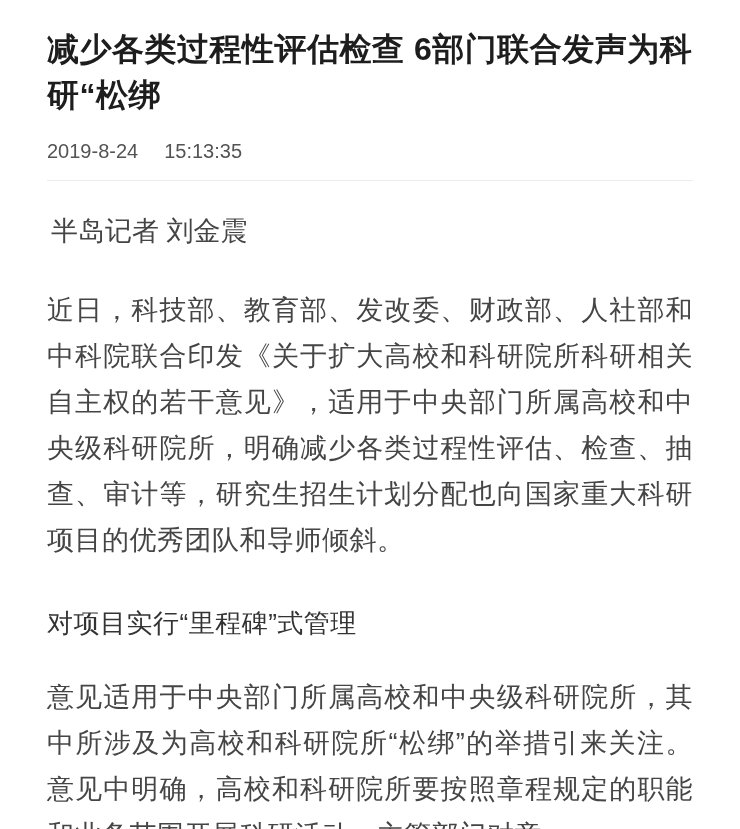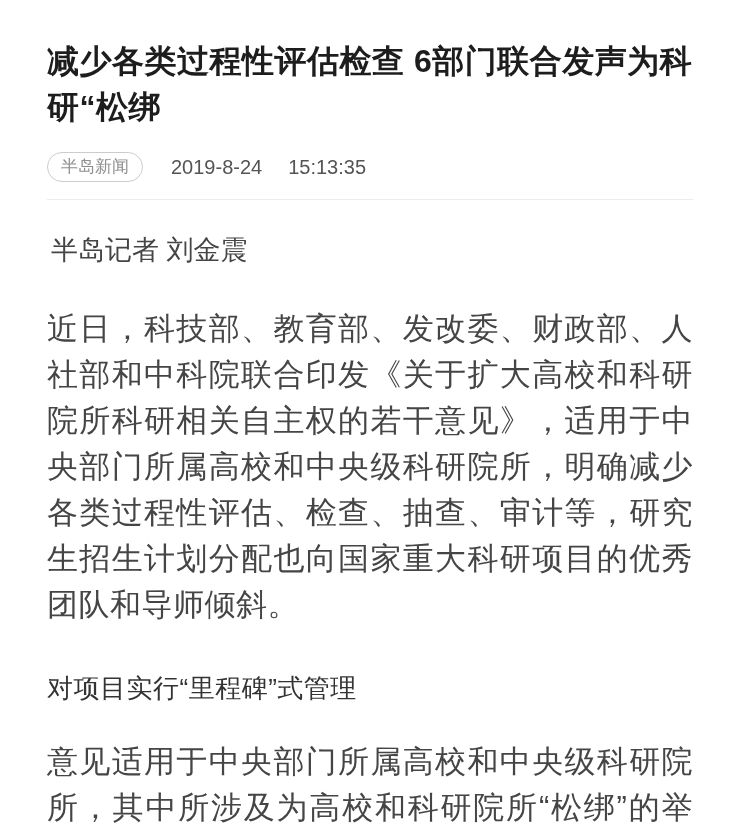--- a/index.html
+++ b/index.html
@@ -12,21 +12,21 @@
     width: 740px;
     height: 829px;
     overflow: hidden;
   }
   .page {
     box-sizing: border-box;
     width: 740px;
     padding: 0 47px;
   }
   .article-title {
-    margin: 38px 0 0 0;
+    margin: 26px 0 0 0;
     font-size: 32px;
     line-height: 46px;
     font-weight: bold;
     color: #1d1d1d;
     letter-spacing: 0.5px;
   }
   .meta-row {
     display: flex;
     align-items: center;
     margin-top: 22px;
@@ -56,21 +56,21 @@
     margin: 17px 0 0 0;
   }
   .byline {
     margin: 27px 0 0 4px;
     font-size: 27px;
     line-height: 46px;
     color: #454545;
   }
   .body-paragraph {
     margin: 33px 0 0 0;
-    font-size: 31px;
+    font-size: 27px;
     line-height: 46px;
     color: #454545;
     text-align: justify;
     letter-spacing: 0.5px;
   }
   .section-heading {
     margin: 42px 0 0 0;
     font-size: 26px;
     line-height: 36px;
     font-weight: normal;
@@ -79,21 +79,20 @@
   }
 </style>
 </head>
 <body>
 
 <div class="page">
 
   <h1 class="article-title">减少各类过程性评估检查 6部门联合发声为科研“松绑</h1>
 
   <div class="meta-row">
-    <span class="source-badge">半岛新闻</span>
     <span class="date-time">
       <span>2019-8-24</span>
       <span>15:13:35</span>
     </span>
   </div>
 
   <hr class="divider">
 
   <p class="byline">半岛记者 刘金震</p>
 

